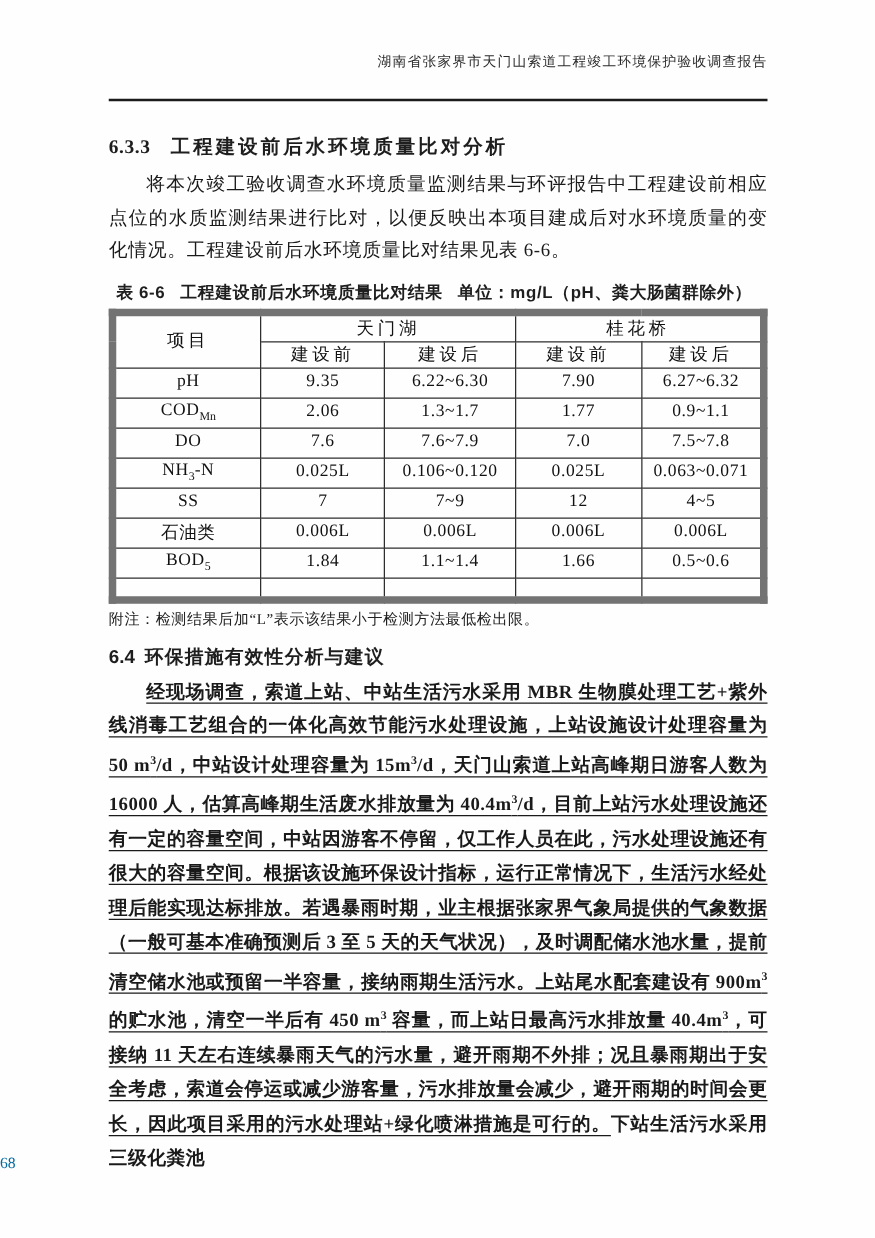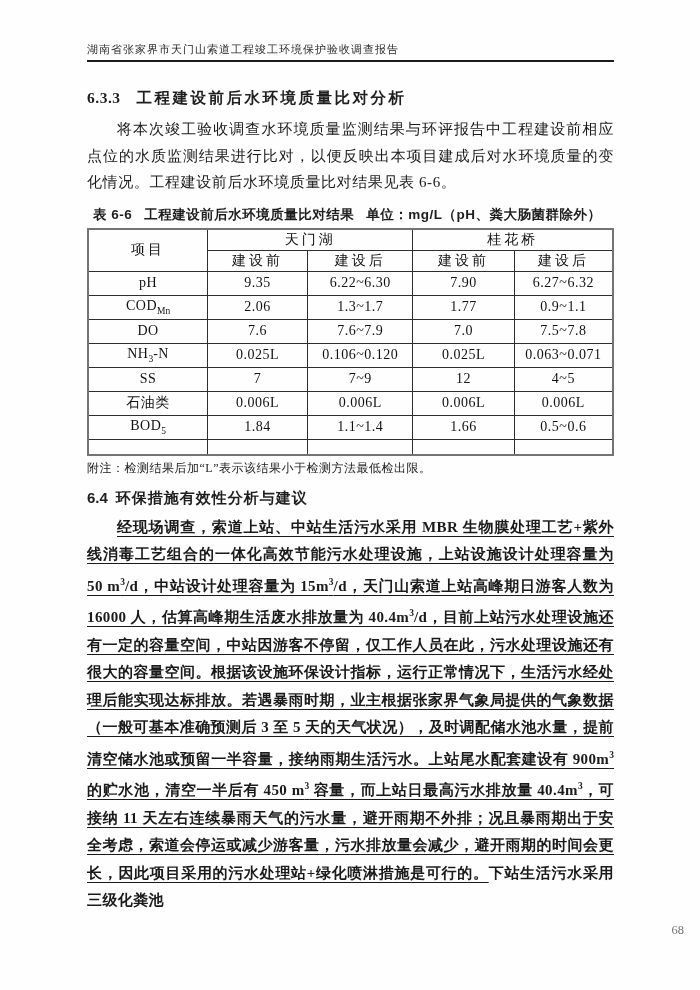--- a/index.html
+++ b/index.html
@@ -4,22 +4,22 @@
 <style>
   html,body{margin:0;padding:0;background:#ffffff;}
   .page{
     width:700px;height:990px;box-sizing:border-box;position:relative;
     margin:0 auto;background:#fefefe;color:#1e1e1e;
     padding:42px 86px 0 87px;overflow:hidden;
     font-family:"Liberation Serif","DejaVu Serif",serif;
   }
   
   .running-header{
-    font-size:11px;letter-spacing:1px;color:#2a2a2a;
-    padding-bottom:3px;border-bottom:2px solid #1b1b1b;
+    text-align:right;font-size:11px;letter-spacing:1px;color:#2a2a2a;
+    padding-bottom:22px;border-bottom:2px solid #1b1b1b;
   }
   
   .sec-serif{
     margin:26px 0 0;font-size:15.5px;font-weight:600;letter-spacing:2.5px;
     font-family:"Liberation Serif","DejaVu Serif",serif;
   }
   .sec-serif .sec-num{letter-spacing:0.5px;margin-right:16px;}
   .sec-sans{
     margin:12px 0 0;font-size:15px;font-weight:bold;letter-spacing:1px;
     font-family:"Liberation Sans","DejaVu Sans",sans-serif;
@@ -40,34 +40,34 @@
   .tbl-caption{
     margin:10px 0 4px;font-weight:bold;font-size:13.5px;
     font-family:"Liberation Sans","DejaVu Sans",sans-serif;letter-spacing:0.5px;
     white-space:nowrap;
   }
   .tbl-caption span{margin:0 6px;}
   
   table.cmp{
     width:100%;border-collapse:collapse;table-layout:fixed;
     font-size:14px;text-align:center;color:#111;margin-top:2px;
-    border:2px solid #737373;
+    border:6px solid #737373;
   }
   table.cmp th,table.cmp td{
     border:1px solid #2e2e2e;font-weight:normal;padding:0 2px;
     overflow:hidden;white-space:nowrap;
   }
   table.cmp thead th{height:20px;letter-spacing:3px;}
   table.cmp tbody td{height:23px;letter-spacing:0.5px;}
   table.cmp tbody tr.empty-row td{height:14px;}
   .note{font-size:12px;margin-top:4px;color:#202020;letter-spacing:0.5px;}
   
   .page-number{
-    position:absolute;left:0;right:16px;bottom:52px;text-align:right;
-    font-size:12.5px;color:#737373;
+    position:absolute;left:0;right:4px;bottom:52px;text-align:left;
+    font-size:12.5px;color:#0369a1;
   }
 </style>
 </head>
 <body>
 
 <div class="page">
 
   <div class="running-header">
     <span>湖南省张家界市天门山索道工程竣工环境保护验收调查报告</span>
   </div>

